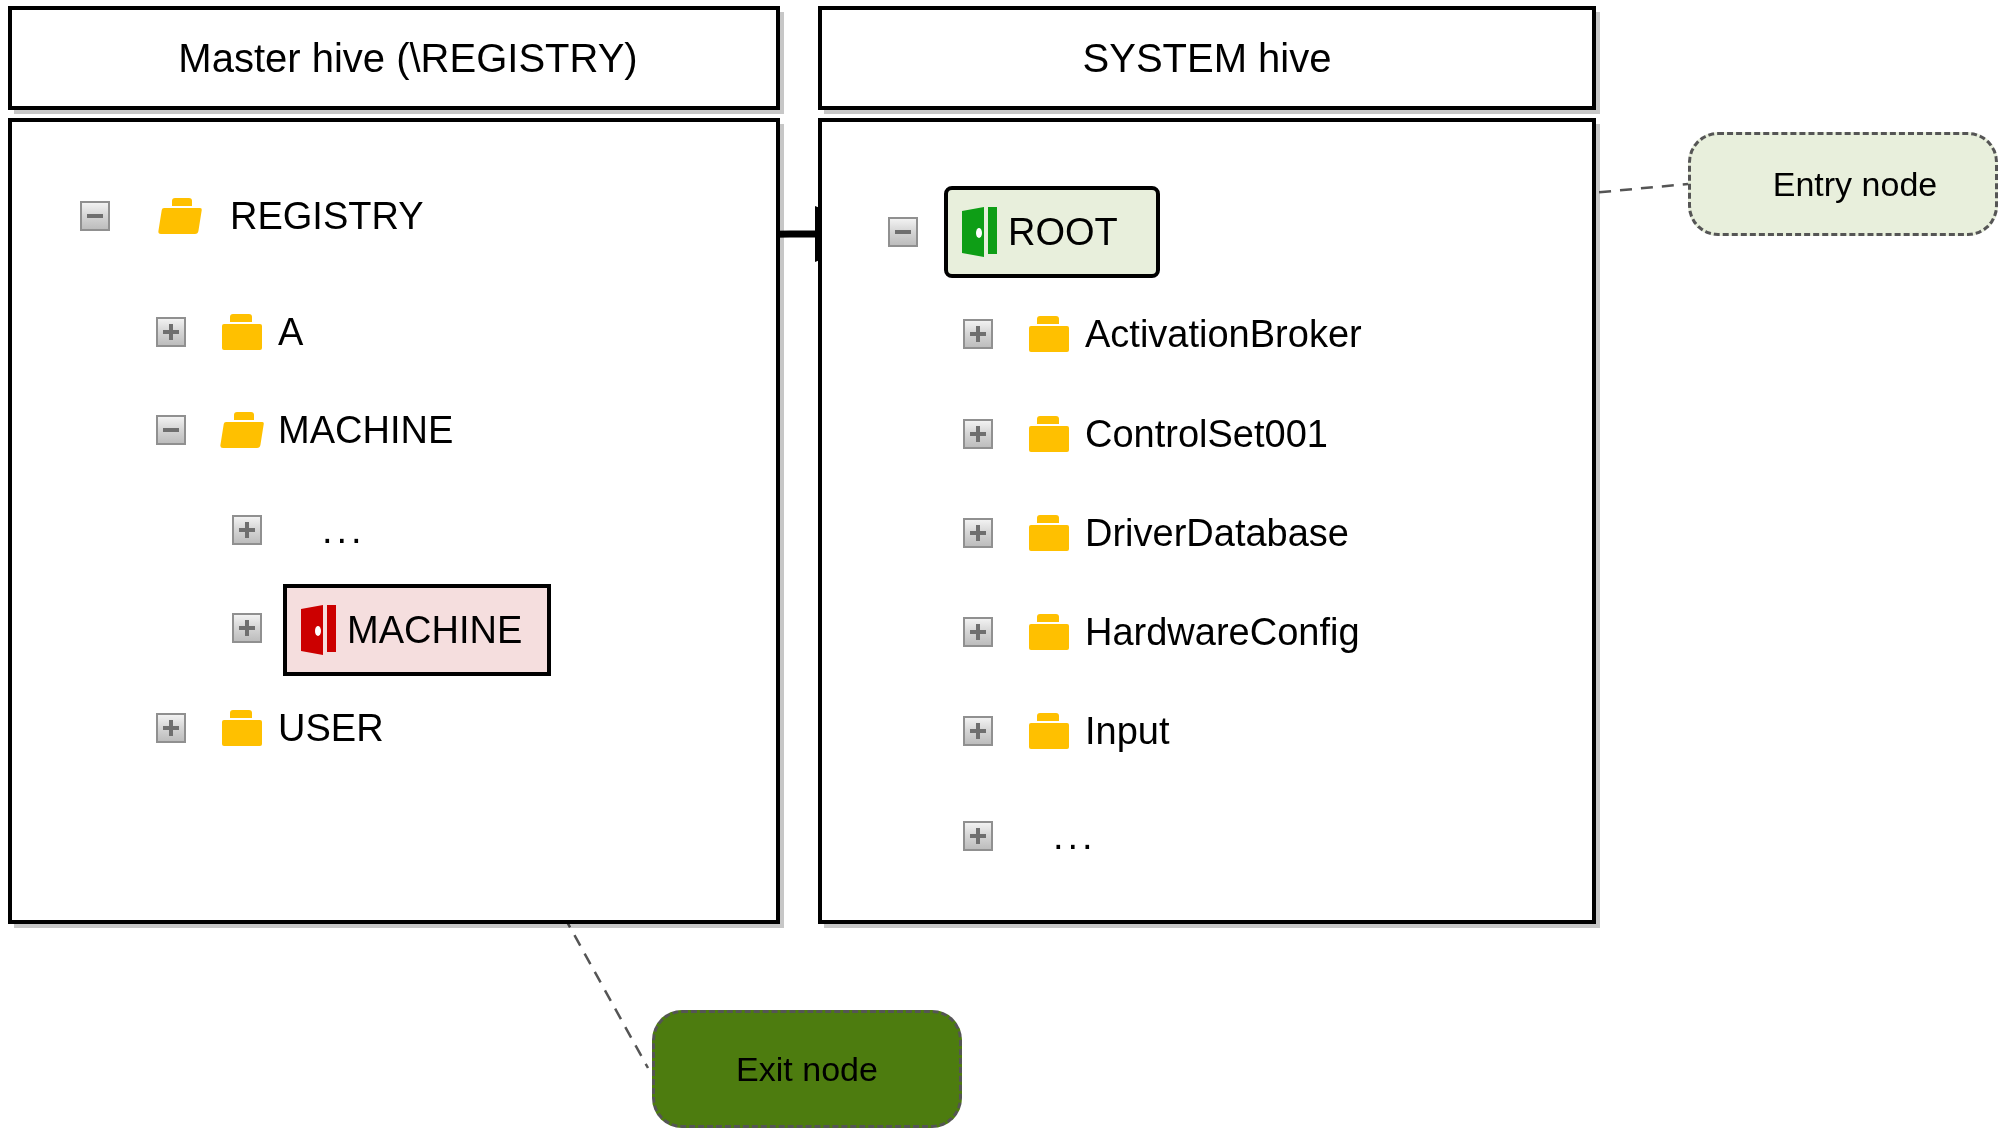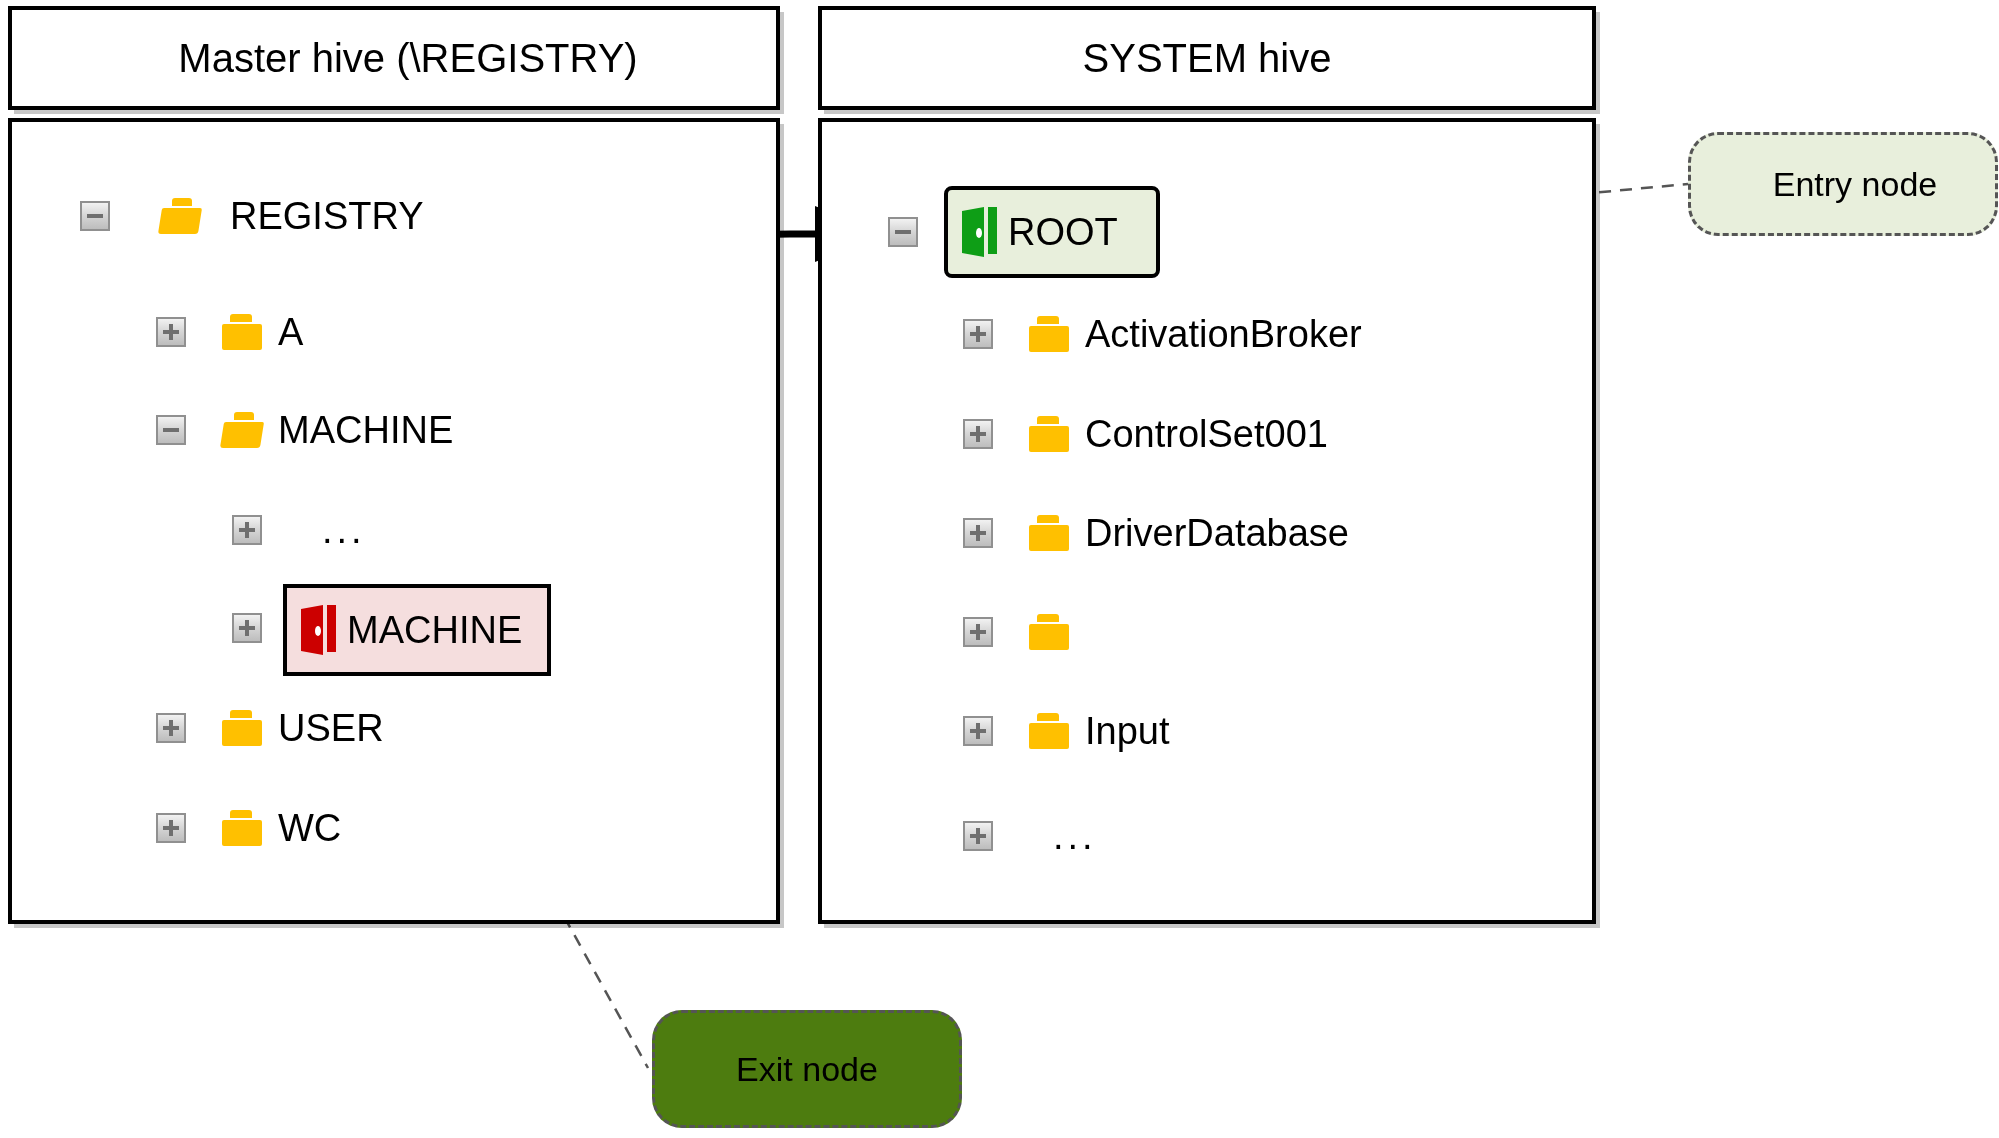--- a/index.html
+++ b/index.html
@@ -258,28 +258,20 @@
 
   <div class="node" style="left:156px; top:700px;">
     <span class="toggle plus"></span>
     <span class="folder" style="margin-left:34px;">
       <span class="tab"></span>
         <span class="body"></span>
     </span>
     <span class="label">USER</span>
   </div>
 
-  <div class="node" style="left:156px; top:800px;">
-    <span class="toggle plus"></span>
-    <span class="folder" style="margin-left:34px;">
-      <span class="tab"></span>
-        <span class="body"></span>
-    </span>
-    <span class="label">WC</span>
-  </div>
 
   <div class="panel-title" style="left:818px; top:6px; width:778px; height:104px;">
     <span>SYSTEM hive</span>
   </div>
   <div class="panel" style="left:818px; top:118px; width:778px; height:806px;"></div>
 
   <div class="node" style="left:888px; top:204px;">
     <span class="toggle"></span>
   </div>
   <div class="node-box entrynode" style="left:944px; top:186px; width:216px; height:92px;">
@@ -319,20 +311,21 @@
     </span>
     <span class="label">DriverDatabase</span>
   </div>
 
   <div class="node" style="left:963px; top:604px;">
     <span class="toggle plus"></span>
     <span class="folder" style="margin-left:34px;">
       <span class="tab"></span>
         <span class="body"></span>
     </span>
+    <span class="label">HardwareConfig</span>
   </div>
 
   <div class="node" style="left:963px; top:703px;">
     <span class="toggle plus"></span>
     <span class="folder" style="margin-left:34px;">
       <span class="tab"></span>
         <span class="body"></span>
     </span>
     <span class="label">Input</span>
   </div>

